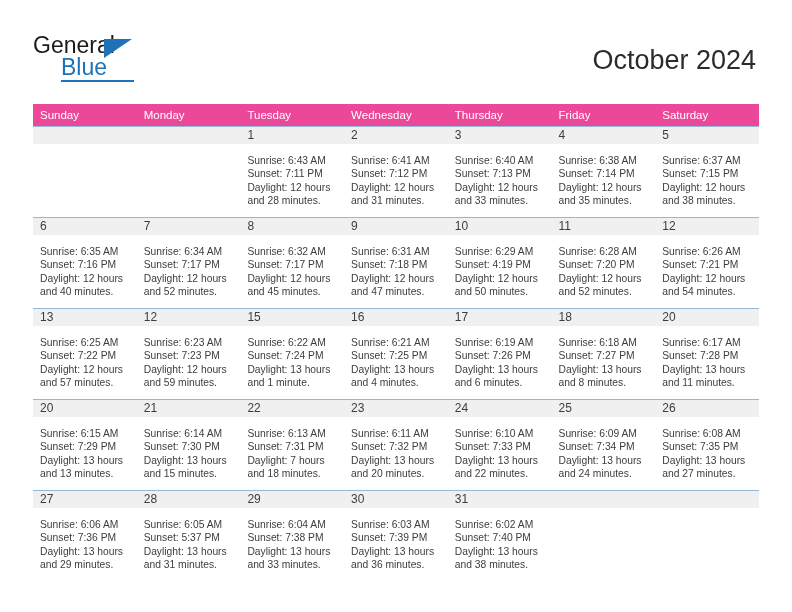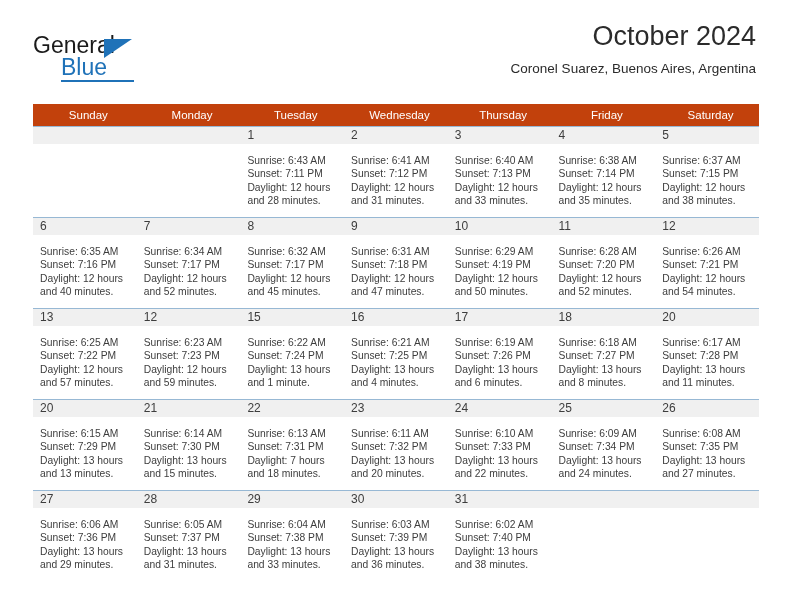--- a/index.html
+++ b/index.html
@@ -69,21 +69,21 @@
     left: 28px;
     top: 46px;
     width: 73px;
     height: 2px;
     background: #1f72b8;
   }
 
   .title-block {
     position: absolute;
     right: 36px;
-    top: 20px;
+    top: 44px;
     text-align: right;
   }
   .cal-title {
     font-size: 27px;
     color: #2b2b2b;
     line-height: 32px;
     white-space: nowrap;
     font-weight: normal;
   }
   .cal-subtitle {
@@ -102,25 +102,25 @@
     width: 726px;
   }
   table.cal {
     border-collapse: collapse;
     table-layout: fixed;
     width: 726px;
   }
   table.cal col { width: 103.71px; }
 
   thead th {
-    background: #c2410c;
+    background: #ec4899;
     color: #ffffff;
     font-size: 11.5px;
     font-weight: normal;
-    text-align: center;
+    text-align: left;
     padding: 5px 0 5px 7px;
     height: 12px;
     vertical-align: middle;
     border: none;
   }
 
   tbody td {
     vertical-align: top;
     padding: 0;
     border-top: 1px solid #97b8d4;
@@ -157,21 +157,20 @@
 
     <div class="logo">
       <span class="logo-general">General</span>
       <span class="logo-triangle"></span>
       <span class="logo-blue">Blue</span>
       <span class="logo-underline"></span>
     </div>
 
     <div class="title-block">
       <div class="cal-title">October 2024</div>
-      <div class="cal-subtitle">Coronel Suarez, Buenos Aires, Argentina</div>
     </div>
 
   </div>
 
   <div class="calendar">
     <table class="cal">
       <colgroup>
         <col>
           <col>
           <col>
@@ -420,21 +419,21 @@
               <div class="cell-body">
                 <div>Sunrise: 6:06 AM</div>
                 <div>Sunset: 7:36 PM</div>
                 <div class="dl-wrap">Daylight: 13 hours and 29 minutes.</div>
               </div>
             </td>
             <td>
               <div class="daynum-band">28</div>
               <div class="cell-body">
                 <div>Sunrise: 6:05 AM</div>
-                <div>Sunset: 7:37 PM</div>
+                <div>Sunset: 5:37 PM</div>
                 <div class="dl-wrap">Daylight: 13 hours and 31 minutes.</div>
               </div>
             </td>
             <td>
               <div class="daynum-band">29</div>
               <div class="cell-body">
                 <div>Sunrise: 6:04 AM</div>
                 <div>Sunset: 7:38 PM</div>
                 <div class="dl-wrap">Daylight: 13 hours and 33 minutes.</div>
               </div>

